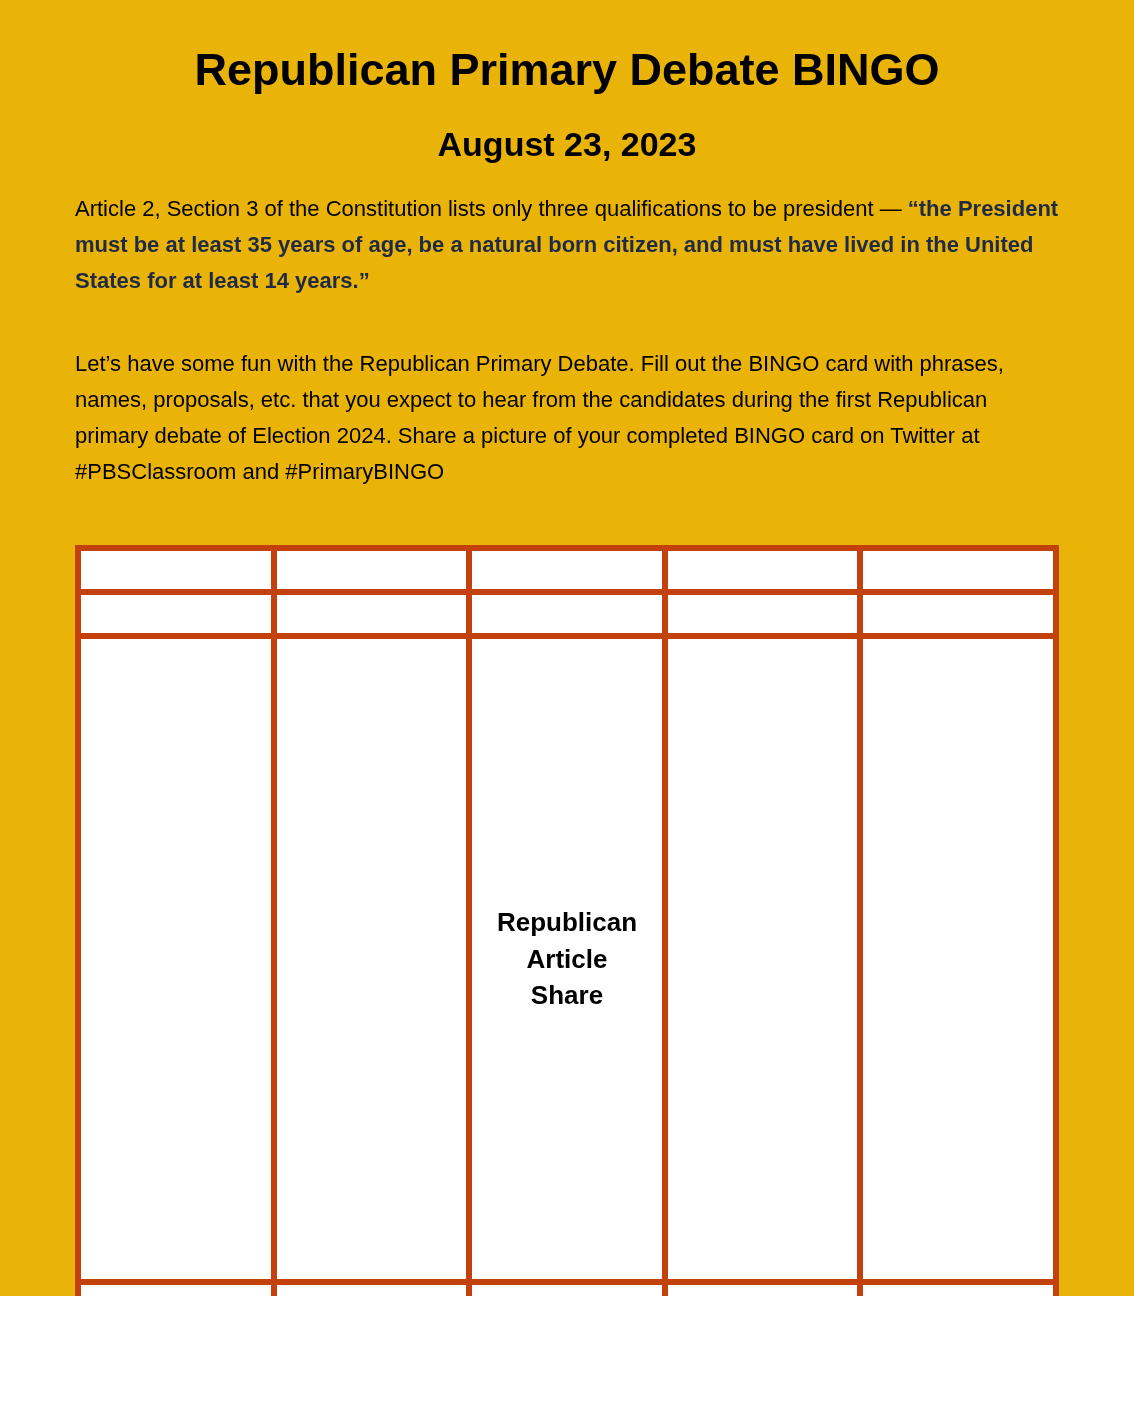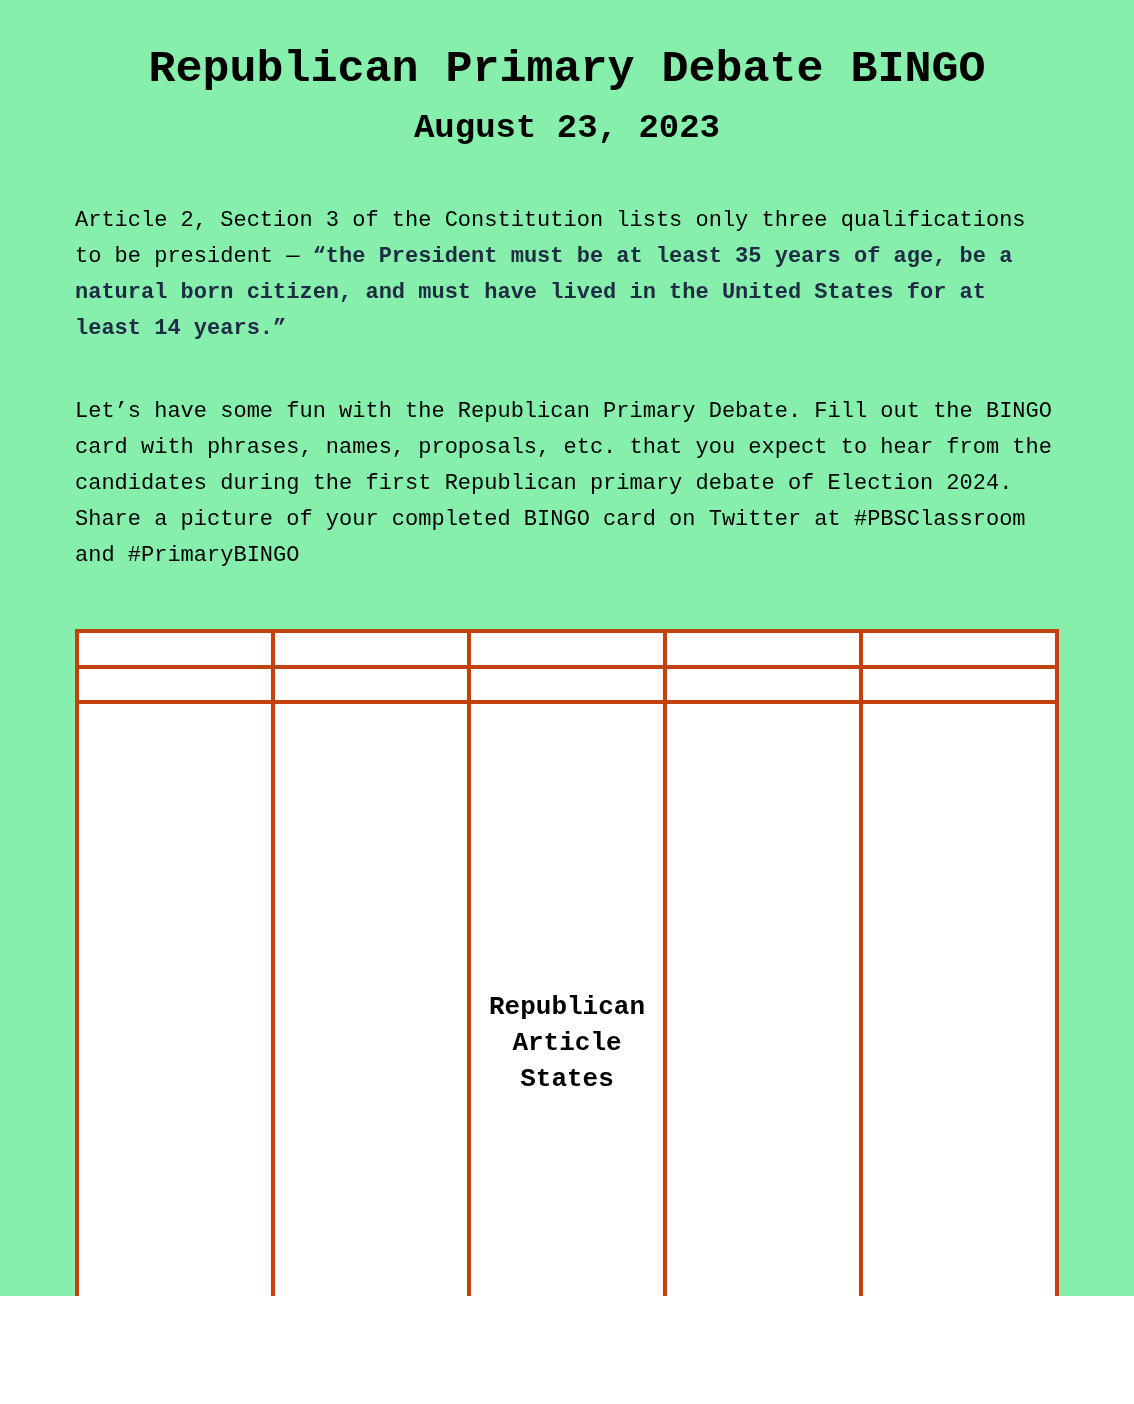--- a/index.html
+++ b/index.html
@@ -1,63 +1,63 @@
 <!DOCTYPE html>
 <html><head>
 <meta charset="utf-8">
 <style>
   * { box-sizing: border-box; }
   html, body { margin: 0; padding: 0; background: #ffffff; }
   .page {
     position: relative;
     width: 1134px;
     height: 1296px;
-    background: #86efac;
-    font-family: Liberation Mono, monospace;
+    background: #eab308;
+    font-family: Liberation Sans, sans-serif;
     color: #000000;
     padding: 44px 75px 0 75px;
     overflow: hidden;
   }
   .doc-title {
     font-size: 45px;
     font-weight: bold;
     text-align: center;
     margin: 0;
     line-height: 1.15;
     color: #000000;
   }
   .doc-date {
     font-size: 34px;
     font-weight: bold;
     text-align: center;
-    margin: 12px 0 0 0;
+    margin: 28px 0 0 0;
     line-height: 1.2;
     color: #000000;
   }
   .para {
     font-size: 22px;
     line-height: 1.64;
     margin: 0;
     color: #000000;
   }
-  .para.constitution { margin-top: 54px; }
+  .para.constitution { margin-top: 26px; }
   .para.instructions { margin-top: 47px; }
   .quote {
     color: #1f2a44;
     font-weight: bold;
   }
   table.bingo {
     border-collapse: collapse;
     table-layout: fixed;
     width: 984px;
     height: 828px;
     margin-top: 55px;
   }
   table.bingo td {
-    border: 4px solid #c2410c;
+    border: 6px solid #c2410c;
     background: #ffffff;
     text-align: center;
     vertical-align: middle;
   }
   td.free-space {
     font-weight: bold;
     font-size: 26px;
     line-height: 1.4;
     color: #000000;
   }
@@ -89,21 +89,21 @@
         <td></td>
         <td></td>
         <td></td>
       </tr>
       <tr>
         <td></td>
         <td></td>
         <td class="free-space">
           <div>Republican</div>
           <div>Article</div>
-          <div>States</div>
+          <div>Share</div>
         </td>
         <td></td>
         <td></td>
       </tr>
       <tr>
         <td></td>
         <td></td>
         <td></td>
         <td></td>
         <td></td>

